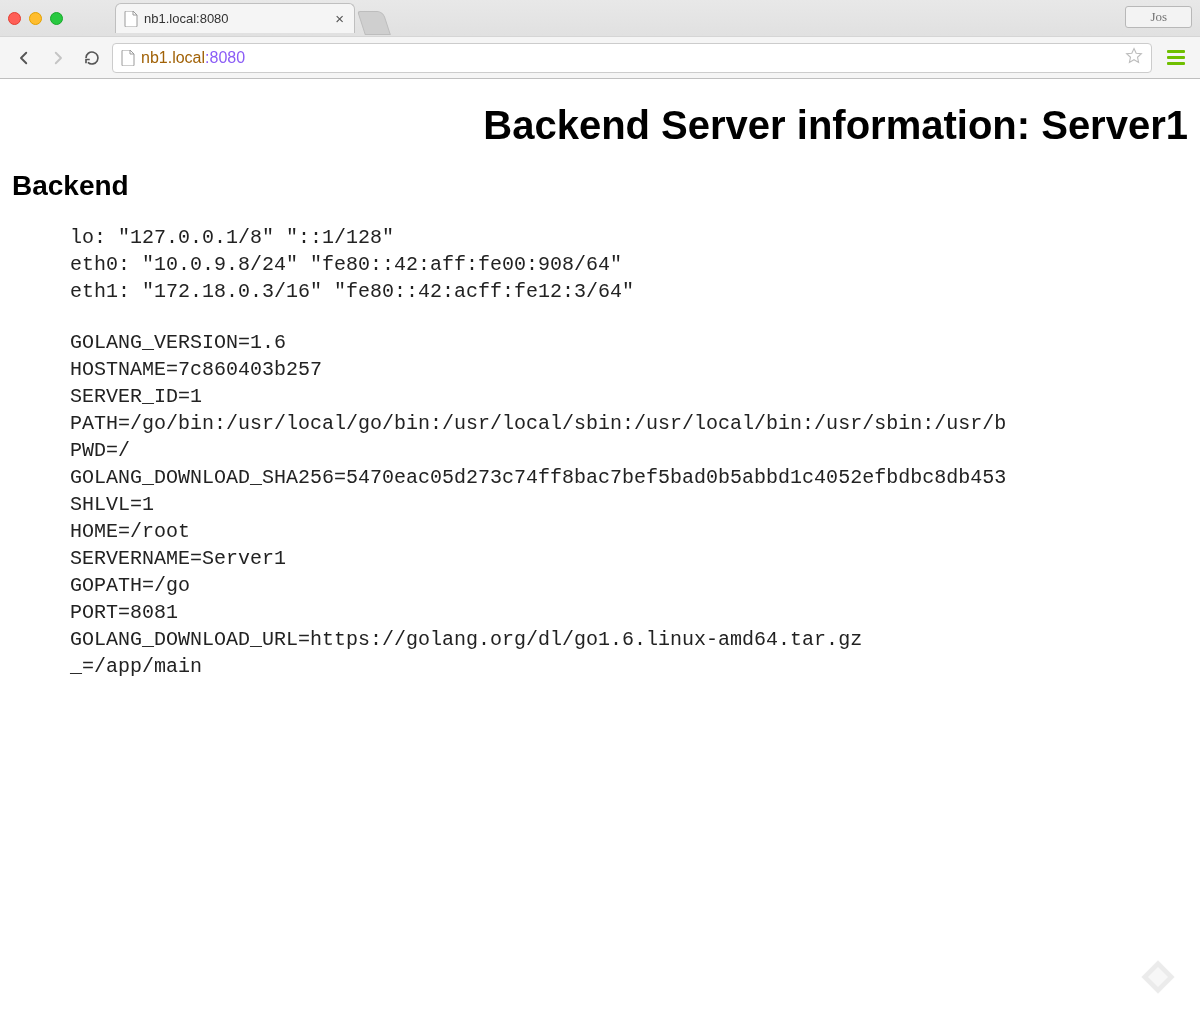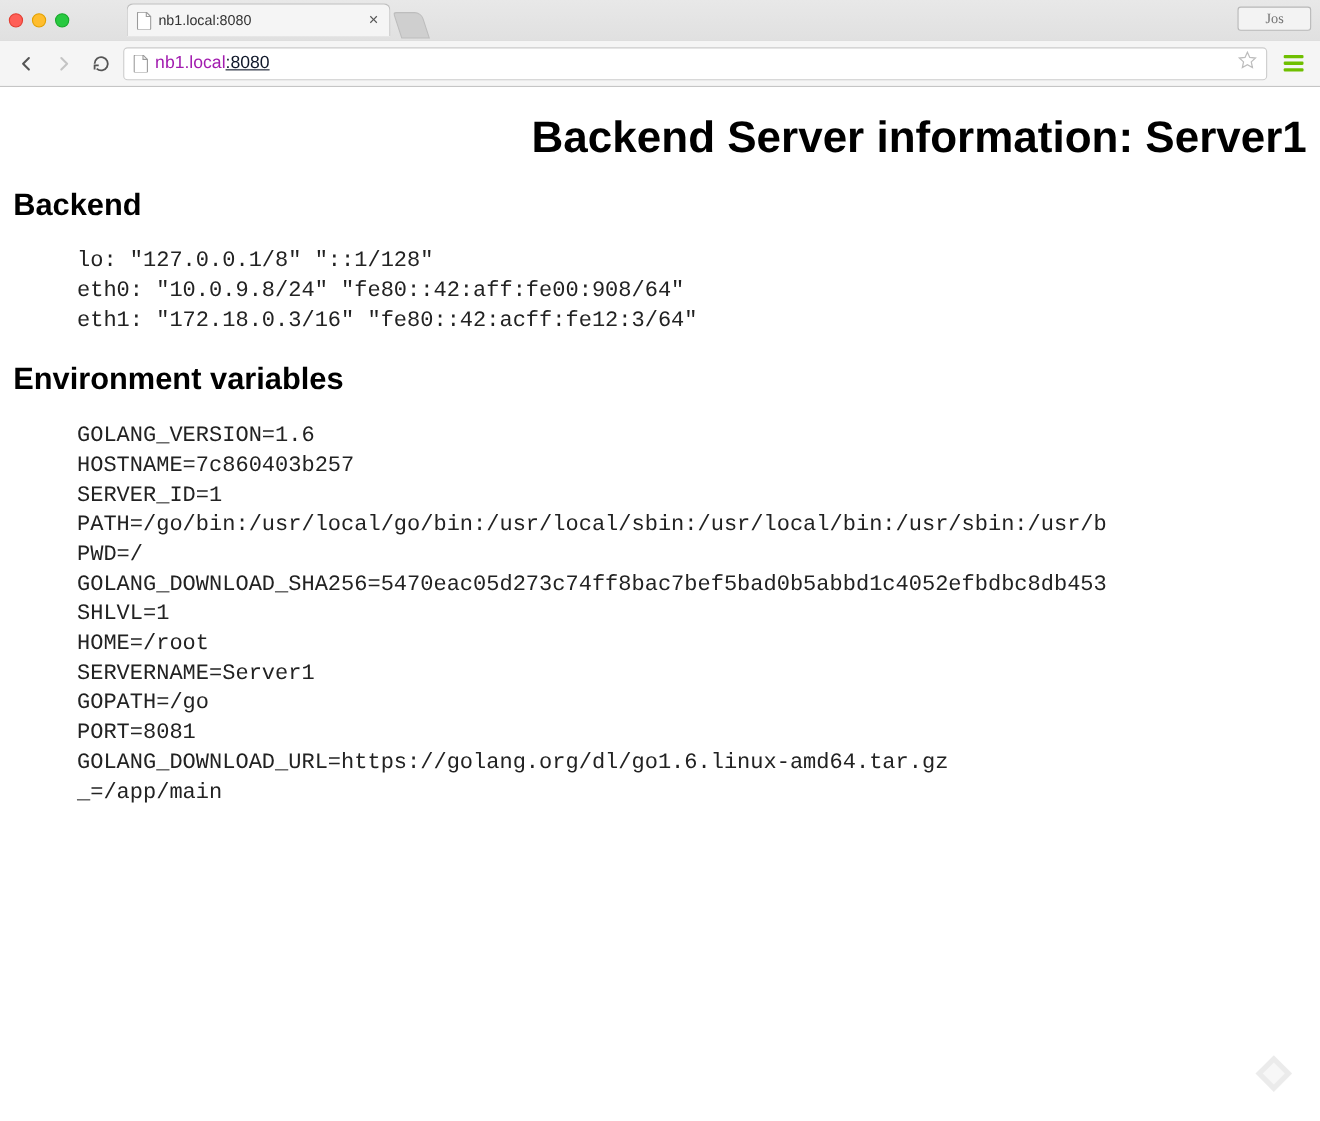--- a/index.html
+++ b/index.html
@@ -95,22 +95,22 @@
       align-items: center;
       background: #fff;
       border: 1px solid #ccc;
       border-radius: 4px;
       height: 30px;
       padding: 0 8px;
       gap: 6px;
       font-size: 16px;
       color: #333;
     }
-    .omnibox .url-dim { color: #0f172a; text-decoration: underline; }
-    .omnibox .url-main { color: #a21caf; text-align: center; }
+    .omnibox .url-dim { color: #8b5cf6; }
+    .omnibox .url-main { color: #a16207; text-align: center; }
     .omnibox .page-icon { display: inline-flex; }
     .star { margin-left: auto; color: #bdbdbd; }
     .menu-btn {
       width: 28px; height: 28px;
       display: flex; align-items: center; justify-content: center;
       margin-left: 4px;
     }
     .menu-bars { display: flex; flex-direction: column; gap: 3px; }
     .menu-bars span { display: block; width: 18px; height: 3px; background: #6fbf00; border-radius: 1px; }
 
@@ -213,21 +213,20 @@
     </div>
   </div>
 </div>
 
 <div class="page">
   <h1>Backend Server information: Server1</h1>
   <h2>Backend</h2>
   <pre id="net-pre">lo: "127.0.0.1/8" "::1/128"
 eth0: "10.0.9.8/24" "fe80::42:aff:fe00:908/64"
 eth1: "172.18.0.3/16" "fe80::42:acff:fe12:3/64"</pre>
-  <h2>Environment variables</h2>
   <pre id="env-pre">GOLANG_VERSION=1.6
 HOSTNAME=7c860403b257
 SERVER_ID=1
 PATH=/go/bin:/usr/local/go/bin:/usr/local/sbin:/usr/local/bin:/usr/sbin:/usr/b
 PWD=/
 GOLANG_DOWNLOAD_SHA256=5470eac05d273c74ff8bac7bef5bad0b5abbd1c4052efbdbc8db453
 SHLVL=1
 HOME=/root
 SERVERNAME=Server1
 GOPATH=/go

